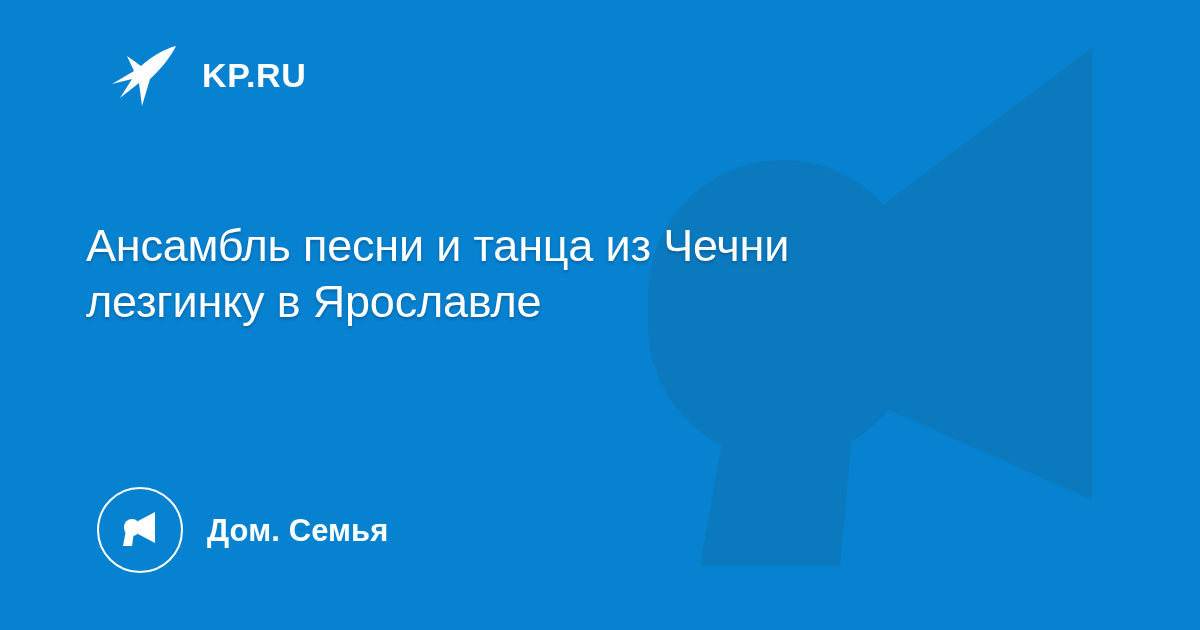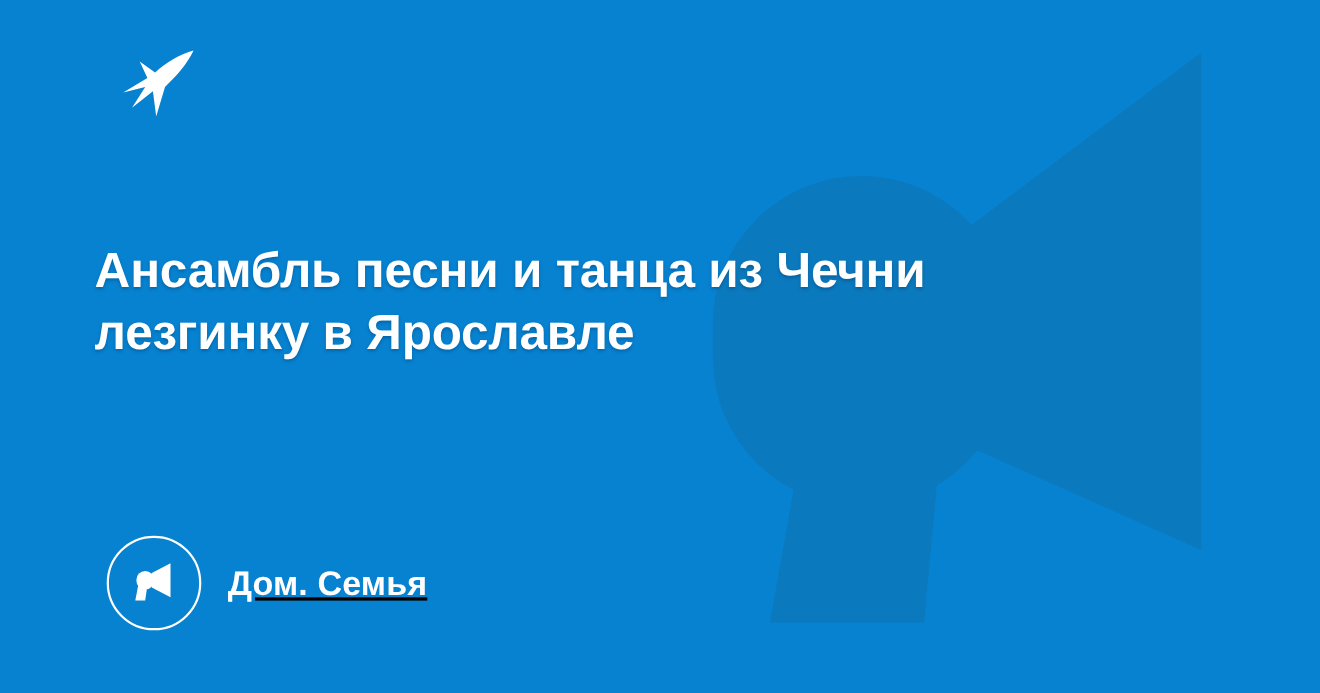--- a/index.html
+++ b/index.html
@@ -57,40 +57,39 @@
   }
 
   
   .headline {
     position: absolute;
     left: 86px;
     top: 188px;
     width: 1010px;
     color: #ffffff;
     font-size: 45px;
-    font-weight: 700;
+    font-weight: 400;
     line-height: 56px;
     letter-spacing: -0.2px;
     text-shadow: 0 2px 3px rgba(0, 40, 80, 0.33);
   }
   .headline-line {
     display: block;
     white-space: nowrap;
   }
 
   
   .category {
     position: absolute;
     left: 97px;
     top: 487px;
     display: flex;
     align-items: center;
     gap: 24px;
     height: 86px;
-    text-decoration: underline;
   }
   .category-badge {
     position: relative;
     width: 86px;
     height: 86px;
     border-radius: 50%;
     border: 2px solid #ffffff;
     box-sizing: border-box;
     flex: 0 0 auto;
   }
@@ -131,20 +130,21 @@
   <div class="brand">
     <svg class="brand-bird" viewBox="0 0 74 74" aria-hidden="true">
       <path fill="#ffffff" d="M70 8
         C58 11 45 19 35 28
         L21 18 L28 33
         L6 46 L26 41
         L14 60 L33 45
         L36 68 L44 41
         C55 31 64 20 70 8 Z"></path>
     </svg>
+    <span class="brand-name">KP.RU</span>
   </div>
 
   <h1 class="headline">
     <span class="headline-line">Ансамбль песни и танца из Чечни</span>
     <span class="headline-line">лезгинку в Ярославле</span>
   </h1>
 
   <div class="category">
     <span class="category-badge">
       <svg viewBox="0 0 46 46" aria-hidden="true">

